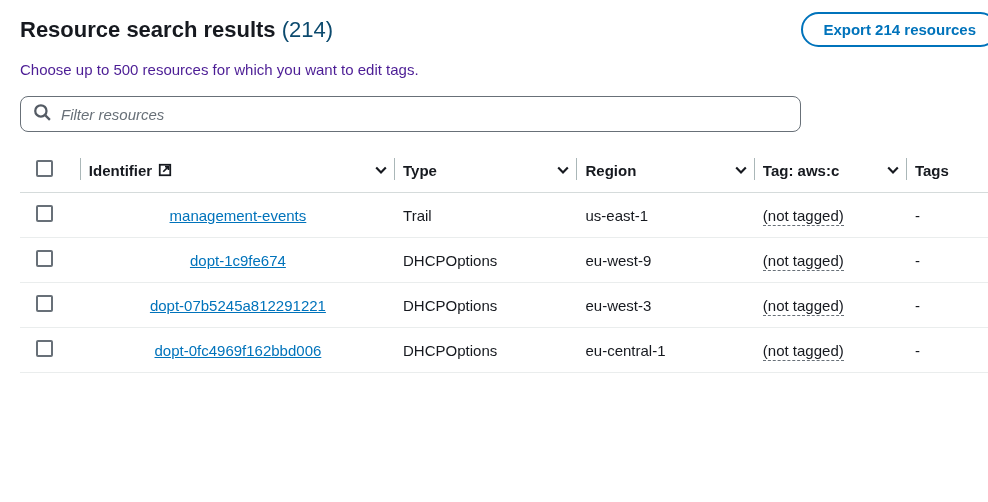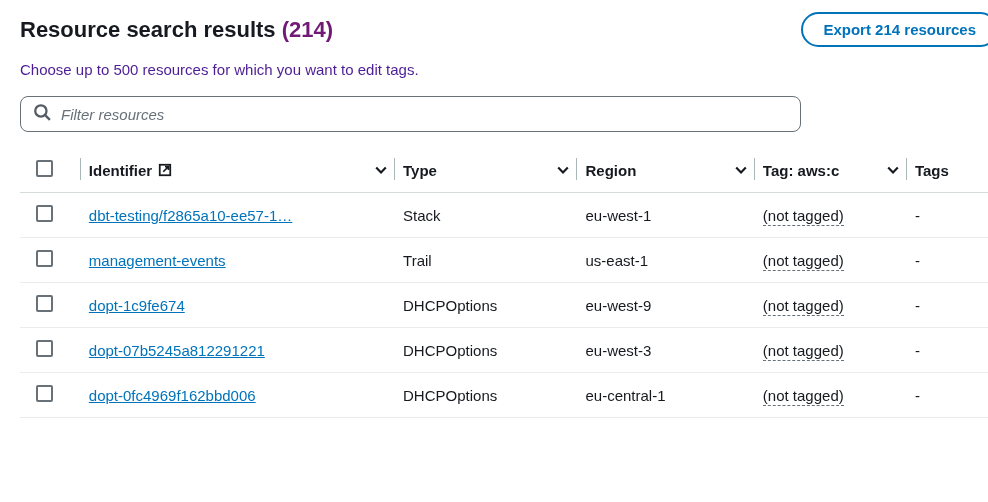--- a/index.html
+++ b/index.html
@@ -18,22 +18,22 @@
     align-items: center;
     margin-bottom: 14px;
     padding-right: 0;
   }
   .title {
     font-size: 22px;
     font-weight: 700;
     color: #16191f;
   }
   .title .count {
-    color: #701a75;
-    font-weight: 700;
+    color: #0c4a6e;
+    font-weight: 400;
   }
   .export-btn {
     border: 2px solid #0073bb;
     background: #fff;
     color: #0073bb;
     font-weight: 700;
     font-size: 15px;
     padding: 7px 20px;
     border-radius: 22px;
     cursor: pointer;
@@ -107,21 +107,21 @@
   tbody td {
     padding: 12px 8px;
     font-size: 15px;
     color: #16191f;
     vertical-align: middle;
     white-space: nowrap;
     overflow: hidden;
     text-overflow: ellipsis;
   }
   .col-check { width: 60px; padding-left: 16px; }
-  .col-id { width: 310px; max-width: 310px; }
+  .col-id { width: 310px; max-width: 310px; text-align: center; }
   .col-type { width: 180px; }
   .col-region { width: 175px; margin-left: 40px; }
   .col-tag1 { width: 150px; max-width: 150px; }
   .col-tags { width: 80px; text-align: left; }
 
   .checkbox {
     width: 17px;
     height: 17px;
     border: 2px solid #687078;
     border-radius: 2px;
@@ -235,28 +235,20 @@
         <span class="th-sep"></span>
       </th>
       <th class="col-tags">
         <span>Tags</span>
       </th>
     </tr>
   </thead>
   <tbody id="tbody">
       <tr>
         <td class="col-check"><span class="checkbox"></span></td>
-        <td class="col-id"><span class="link">dbt-testing/f2865a10-ee57-1…</span></td>
-        <td class="col-type"><span>Stack</span></td>
-        <td class="col-region"><span>eu-west-1</span></td>
-        <td class="col-tag1"><span class="not-tagged">(not tagged)</span></td>
-        <td class="col-tags"><span>-</span></td>
-      </tr>
-      <tr>
-        <td class="col-check"><span class="checkbox"></span></td>
         <td class="col-id"><span class="link">management-events</span></td>
         <td class="col-type"><span>Trail</span></td>
         <td class="col-region"><span>us-east-1</span></td>
         <td class="col-tag1"><span class="not-tagged">(not tagged)</span></td>
         <td class="col-tags"><span>-</span></td>
       </tr>
       <tr>
         <td class="col-check"><span class="checkbox"></span></td>
         <td class="col-id"><span class="link">dopt-1c9fe674</span></td>
         <td class="col-type"><span>DHCPOptions</span></td>

